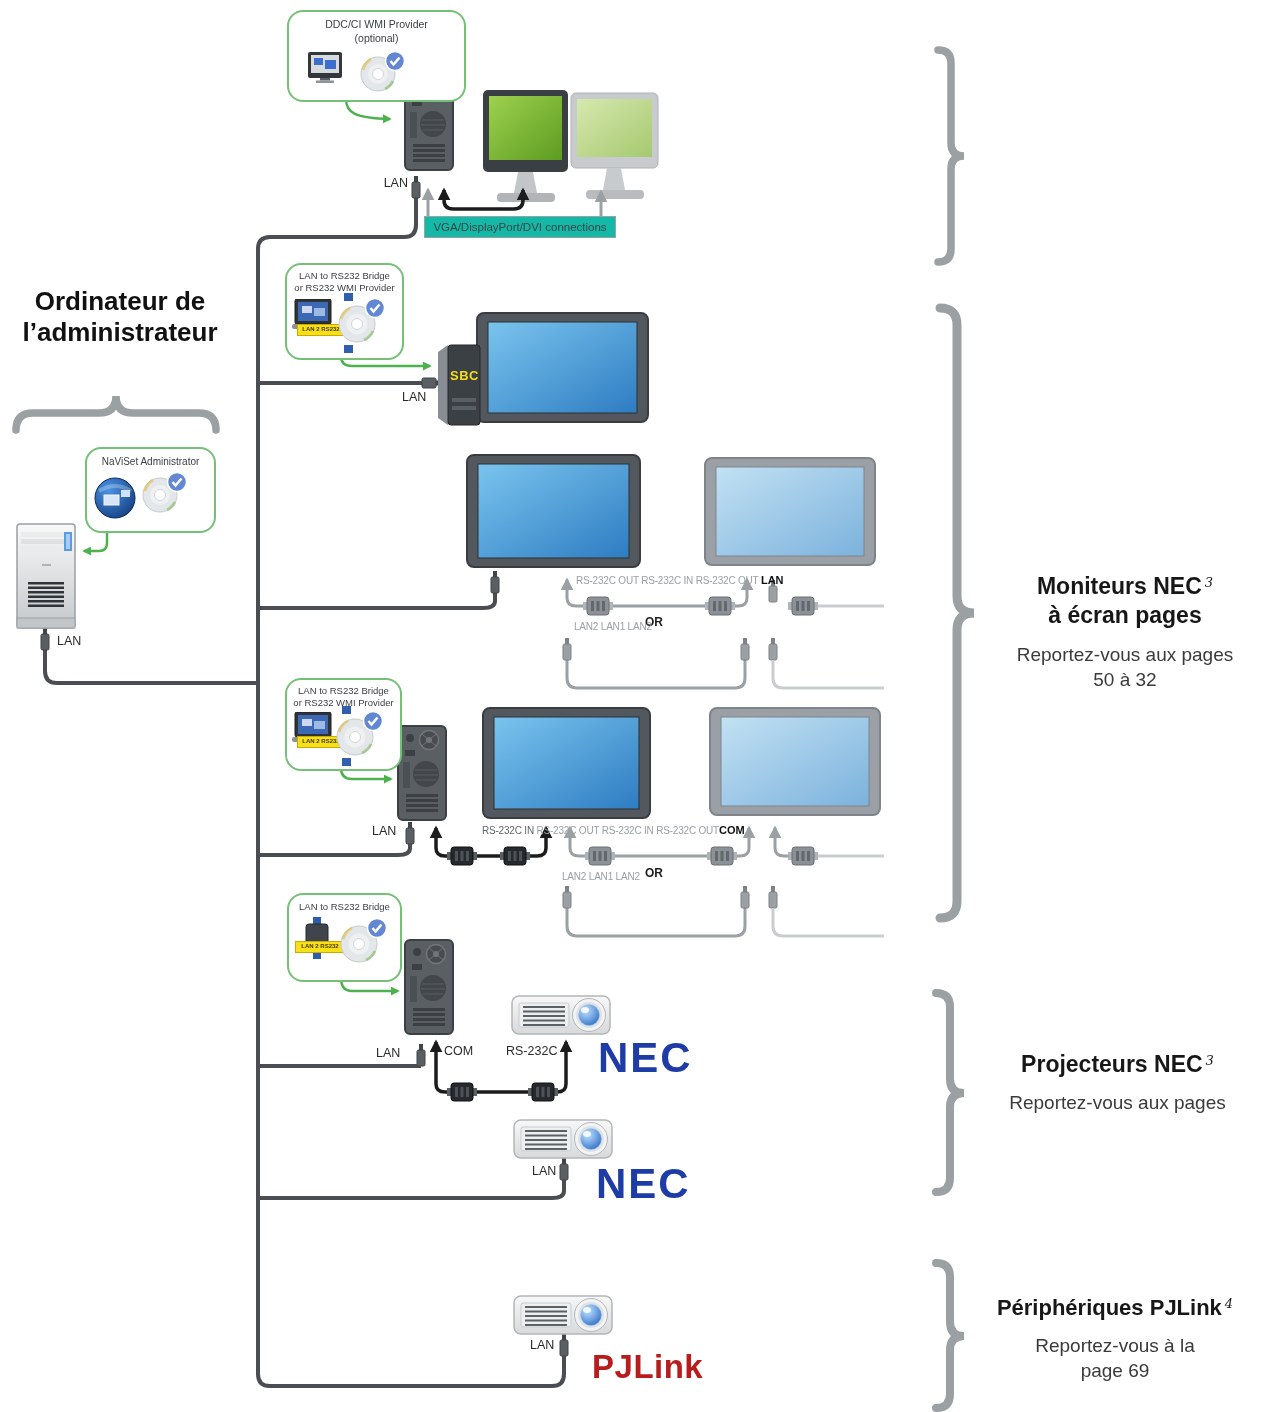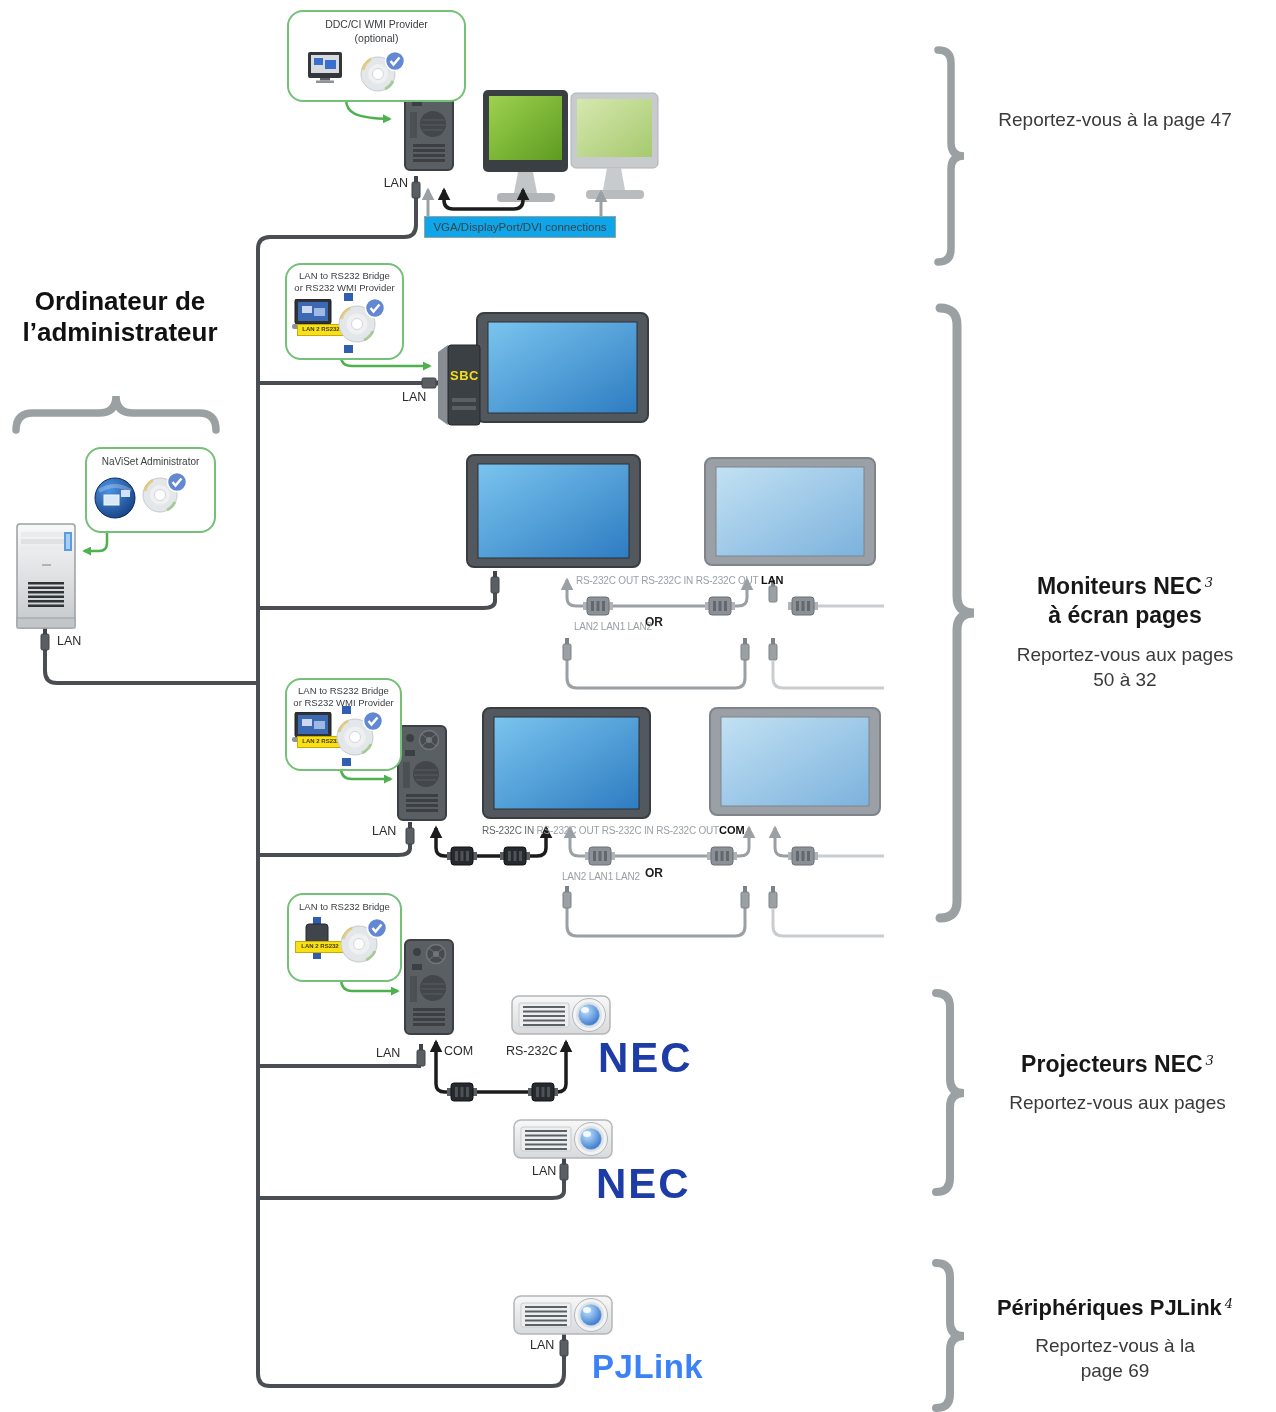--- a/index.html
+++ b/index.html
@@ -13,31 +13,31 @@
   .bt.reg{font-weight:normal;}
   .sticker{position:absolute;background:#f7e017;border:1px solid #c9a906;color:#463a00;
            font-weight:bold;font-size:6px;line-height:8px;text-align:center;overflow:hidden;white-space:nowrap;}
   
   .sm{position:absolute;font-size:12.5px;color:#2b2b2b;white-space:nowrap;}
   .ser{position:absolute;font-size:10px;color:#9aa0a4;letter-spacing:-0.2px;white-space:nowrap;}
   .ser .dk{color:#60656a;}
   .ser .b{color:#101010;font-weight:bold;font-size:11px;letter-spacing:0;}
   .or{position:absolute;font-size:12px;font-weight:bold;color:#1d1d1d;}
   .chain{position:absolute;font-size:10px;color:#9aa0a4;letter-spacing:-0.2px;white-space:nowrap;}
-  .vbox{position:absolute;border:1.5px solid #9aa0a4;background:#0ea5e9;font-size:11.5px;color:#3f4347;
+  .vbox{position:absolute;border:1.5px solid #9aa0a4;background:#14b8a6;font-size:11.5px;color:#3f4347;
         text-align:center;line-height:20px;}
   .at{position:absolute;font-size:26px;font-weight:bold;color:#111;text-align:center;line-height:1.2;}
   .sect{position:absolute;text-align:center;color:#171717;}
   .st{font-size:23px;font-weight:bold;line-height:1.28;}
   .sup{font-family:"DejaVu Serif",serif;font-style:italic;font-weight:normal;font-size:13px;
        vertical-align:7px;margin-left:3px;}
   .ss{font-size:19px;font-weight:normal;color:#3a3a3a;line-height:1.32;}
   .gap{margin-top:11px;}
   .nec{position:absolute;font-weight:bold;font-size:42px;color:#1d3ca6;letter-spacing:2px;}
-  .pjl{position:absolute;font-weight:bold;font-size:33px;color:#3b82f6;letter-spacing:0.5px;}
+  .pjl{position:absolute;font-weight:bold;font-size:33px;color:#b91c1c;letter-spacing:0.5px;}
   .sbctxt{position:absolute;font-weight:bold;font-size:13px;color:#f5de1a;letter-spacing:0.5px;}
 </style>
 </head>
 <body>
 
 <div class="canvas">
 
   <svg class="layer" width="1276" height="1412" viewBox="0 0 1276 1412">
     <defs>
       <marker id="ahB" viewBox="0 0 10 10" refX="8" refY="5" markerWidth="13" markerHeight="13" orient="auto-start-reverse" markerUnits="userSpaceOnUse">
@@ -454,21 +454,20 @@
 
   <div class="sm" style="left:532px;top:1164px">LAN</div>
   <div class="nec" style="left:596px;top:1160px">NEC</div>
 
   <div class="sm" style="left:530px;top:1338px">LAN</div>
   <div class="pjl" style="left:592px;top:1348px">
     <span>PJ</span><span>Link</span>
   </div>
 
   <div class="sect" style="left:955px;top:96px;width:320px">
-    <div class="ss gap">Reportez-vous à la page 47</div>
   </div>
 
   <div class="sect" style="left:975px;top:572px;width:300px">
     <div class="st">
       <span>Moniteurs NEC</span><sup class="sup">3</sup><br>
       <span>à écran pages</span>
     </div>
     <div class="ss gap">Reportez-vous aux pages</div>
     <div class="ss">50 à 32</div>
   </div>

